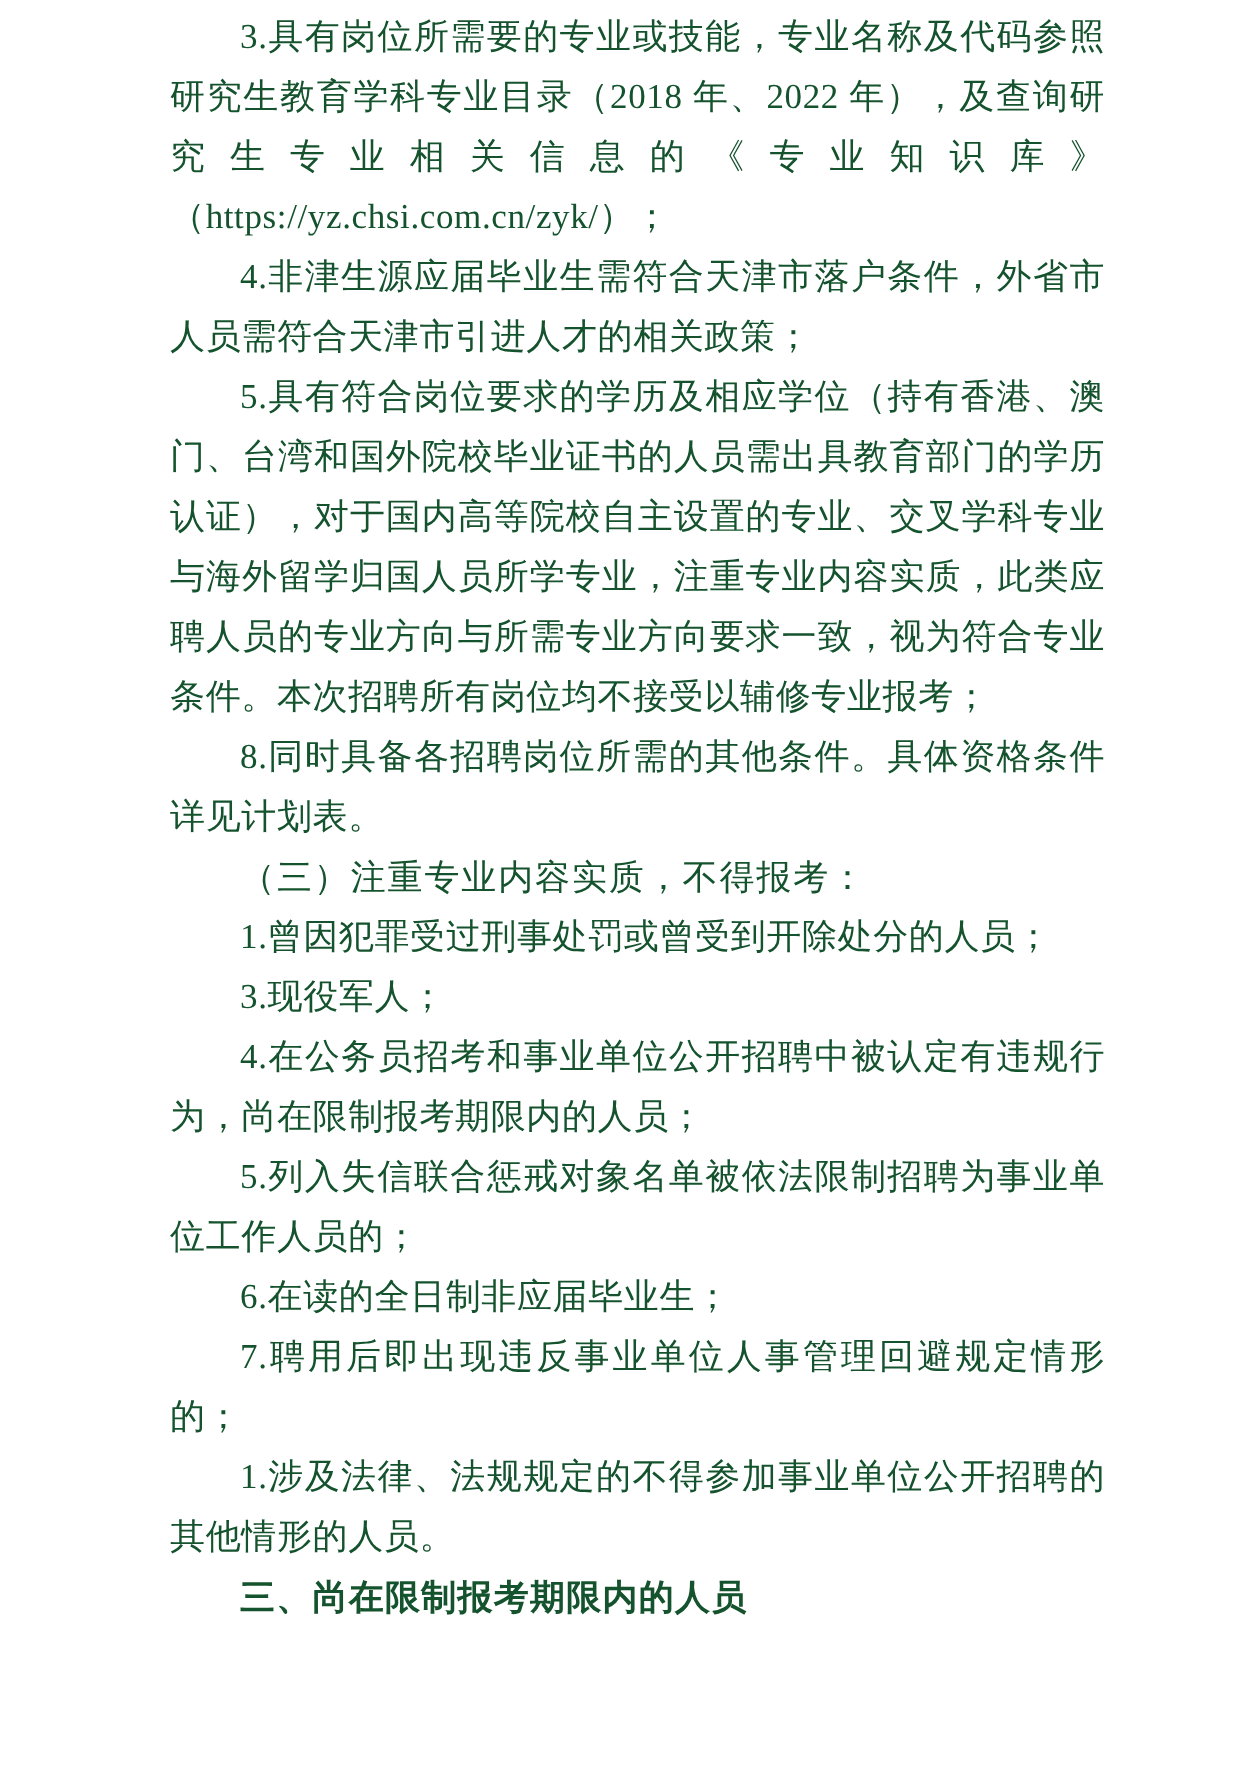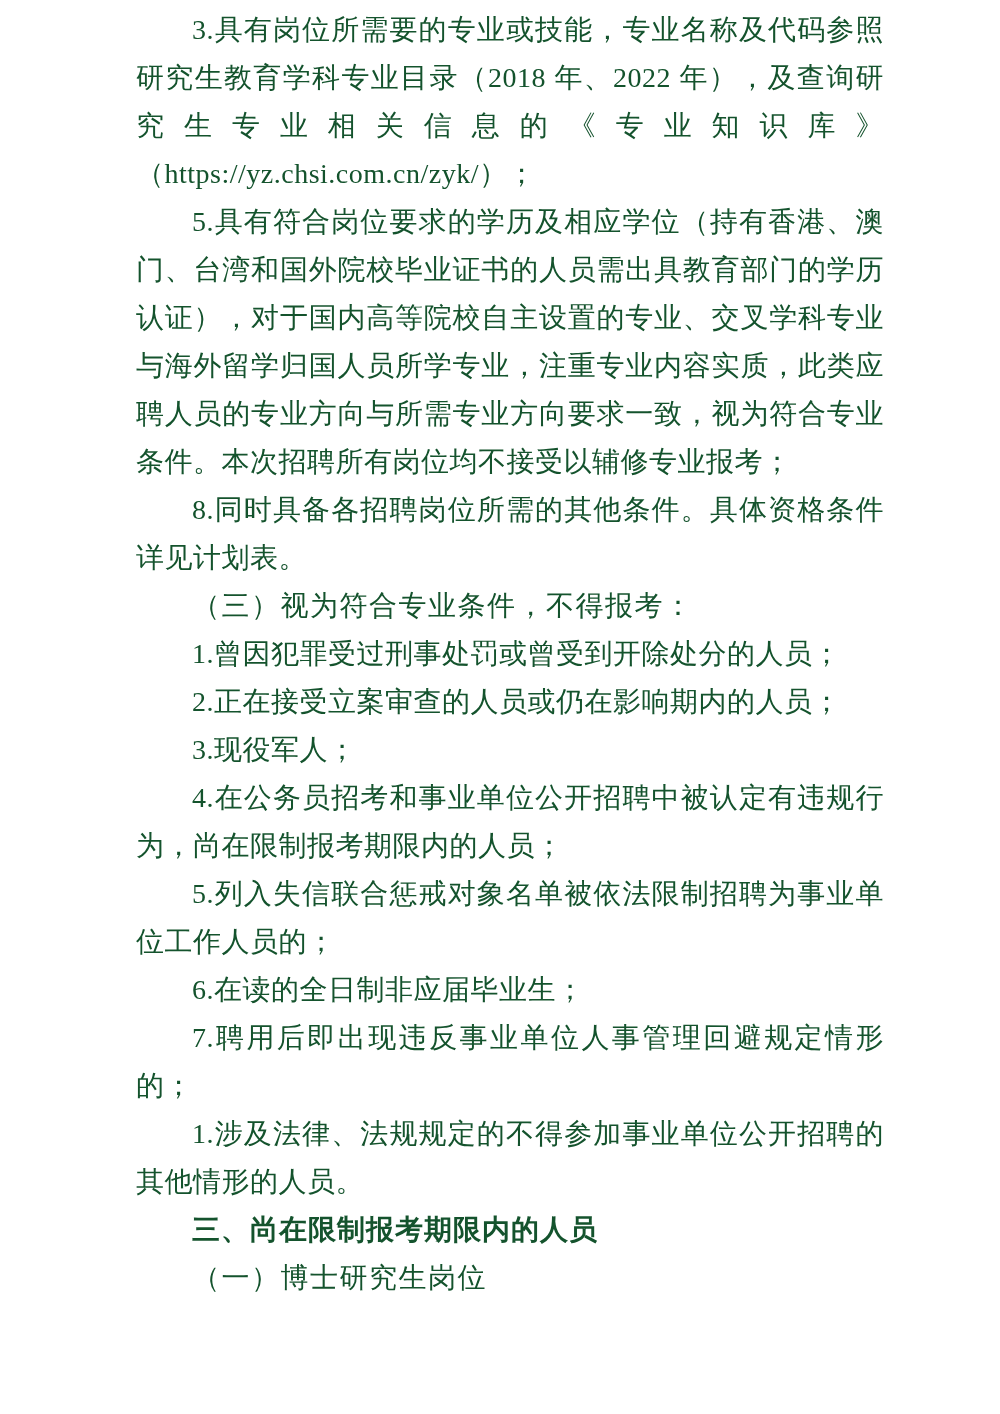--- a/index.html
+++ b/index.html
@@ -35,26 +35,25 @@
     font-family: "Liberation Sans", "DejaVu Sans", sans-serif;
     font-weight: 700;
     letter-spacing: 1px;
   }
 </style>
 </head>
 <body>
 
 <main class="page">
   <p class="para">3.具有岗位所需要的专业或技能，专业名称及代码参照研究生教育学科专业目录（2018 年、2022 年），及查询研究生专业相关信息的《专业知识库》（https://yz.chsi.com.cn/zyk/）；</p>
+  <p class="para">4.非津生源应届毕业生需符合天津市落户条件，外省市人员需符合天津市引进人才的相关政策；</p>
   <p class="para">5.具有符合岗位要求的学历及相应学位（持有香港、澳门、台湾和国外院校毕业证书的人员需出具教育部门的学历认证），对于国内高等院校自主设置的专业、交叉学科专业与海外留学归国人员所学专业，注重专业内容实质，此类应聘人员的专业方向与所需专业方向要求一致，视为符合专业条件。本次招聘所有岗位均不接受以辅修专业报考；</p>
   <p class="para">8.同时具备各招聘岗位所需的其他条件。具体资格条件详见计划表。</p>
-  <p class="para kaiti">（三）视为符合专业条件，不得报考：</p>
+  <p class="para kaiti">（三）注重专业内容实质，不得报考：</p>
   <p class="para">1.曾因犯罪受过刑事处罚或曾受到开除处分的人员；</p>
-  <p class="para">2.正在接受立案审查的人员或仍在影响期内的人员；</p>
   <p class="para">3.现役军人；</p>
   <p class="para">4.在公务员招考和事业单位公开招聘中被认定有违规行为，尚在限制报考期限内的人员；</p>
   <p class="para">5.列入失信联合惩戒对象名单被依法限制招聘为事业单位工作人员的；</p>
   <p class="para">6.在读的全日制非应届毕业生；</p>
   <p class="para">7.聘用后即出现违反事业单位人事管理回避规定情形的；</p>
   <p class="para">1.涉及法律、法规规定的不得参加事业单位公开招聘的其他情形的人员。</p>
   <p class="para heading">三、尚在限制报考期限内的人员</p>
-  <p class="para kaiti">（一）博士研究生岗位</p>
 </main>
 
 </body></html>

